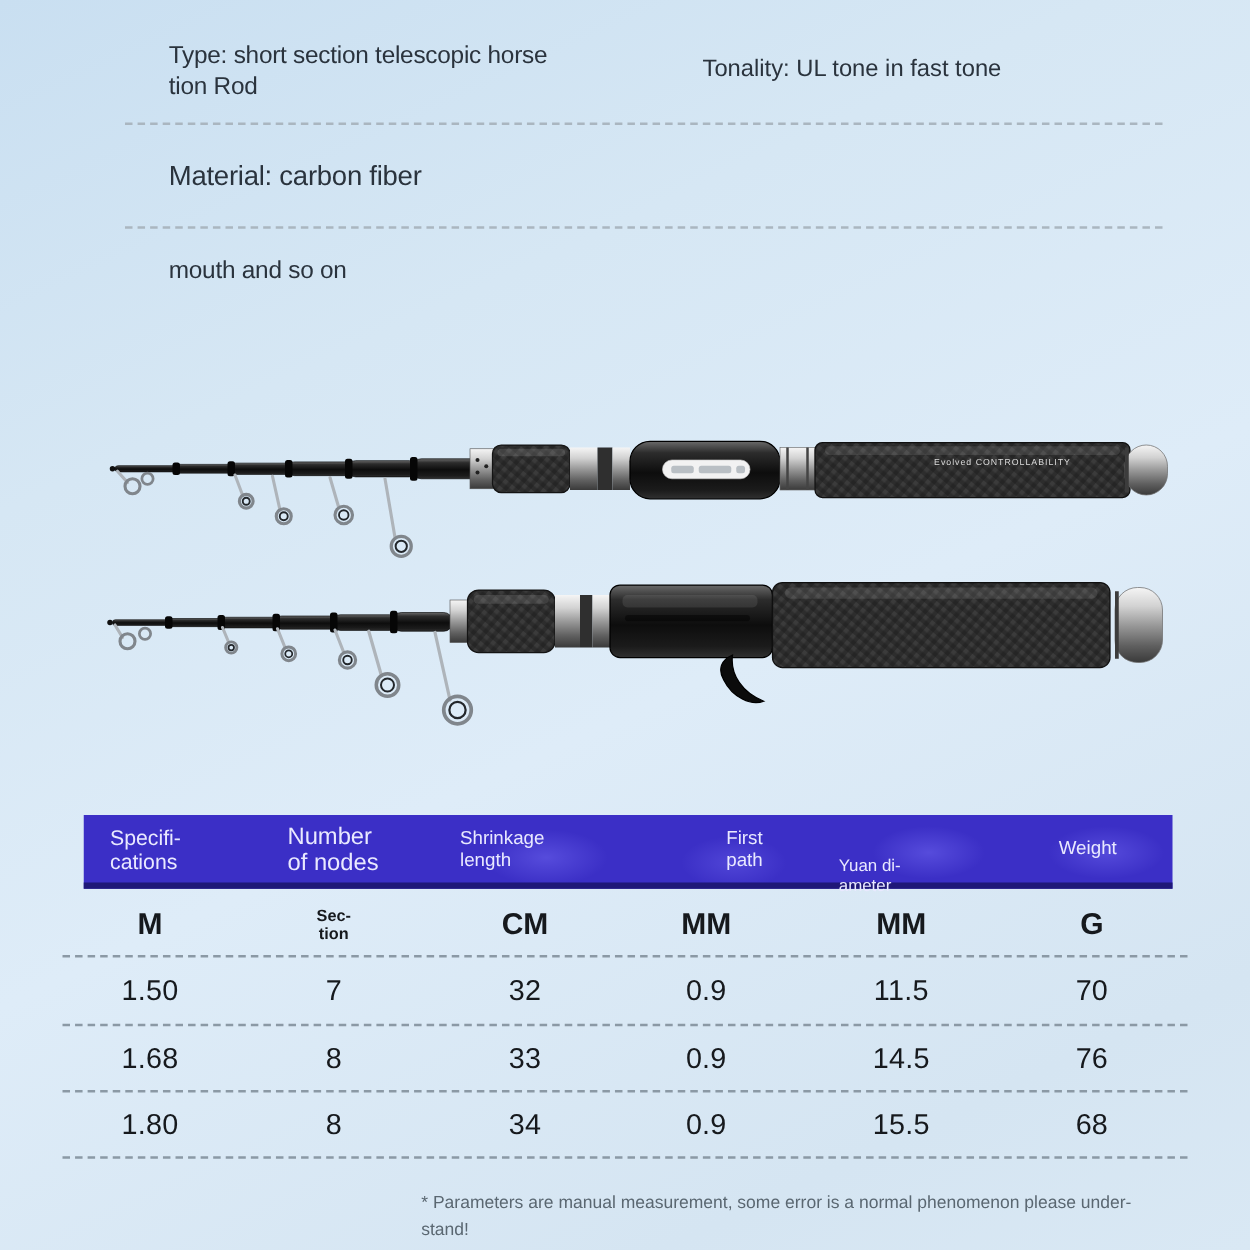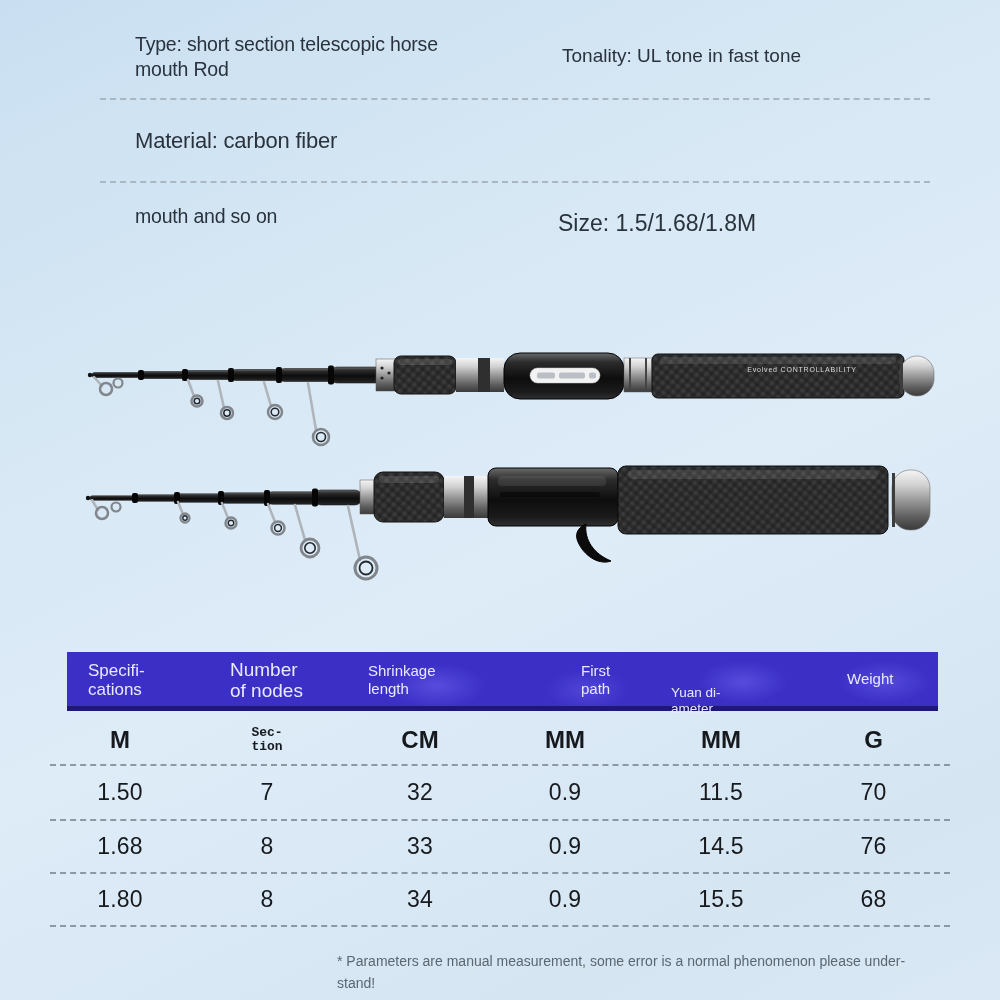--- a/index.html
+++ b/index.html
@@ -43,52 +43,51 @@
   .hcell.c4{left:466px;top:10px;font-size:15px;line-height:18px;margin-left:48px;}
   .hcell.c5{left:604px;top:13px;font-size:13.5px;line-height:16px;margin-top:20px;}
   .hcell.c6{left:780px;top:18px;font-size:15px;line-height:18px;}
   .trow{
     position:absolute;left:67px;width:871px;display:grid;
     grid-template-columns:106px 188px 118px 172px 140px 147px;
     align-items:center;justify-items:center;color:#16191d;
   }
   .trow .c6pad{padding-left:18px;}
   .units{top:715px;height:49px;font-weight:bold;font-size:24px;}
-  .unit-small{font-weight:bold;font-size:13px;line-height:13.5px;text-align:center;font-family:Liberation Mono, monospace;}
+  .unit-small{font-weight:bold;font-size:13px;line-height:13.5px;text-align:center;}
   .drow{font-size:23px;letter-spacing:0.2px;}
   .drow.r1{top:766px;height:53px;}
   .drow.r2{top:821px;height:51px;}
   .drow.r3{top:874px;height:51px;}
   .tbl-dash{position:absolute;left:50px;width:900px;height:0;border-top:2px dashed #8b99a5;}
   .tbl-dash.t1{top:764px;} .tbl-dash.t2{top:819px;}
   .tbl-dash.t3{top:872px;} .tbl-dash.t4{top:925px;}
   
   .footnote{position:absolute;left:337px;top:951px;font-size:14px;line-height:21.5px;color:#5a6771;}
 </style>
 </head>
 <body>
 
 <div class="page">
 
   <div class="spec-left r1">
     <div>Type: short section telescopic horse</div>
-    <div>mouth Rod</div>
+    <div>tion Rod</div>
   </div>
   <div class="spec-right r1">Tonality: UL tone in fast tone</div>
   <div class="dash-div d1"></div>
 
   <div class="spec-left r2">
     <div>Material: carbon fiber</div>
   </div>
   <div class="dash-div d2"></div>
 
   <div class="spec-left r3">
     <div>mouth and so on</div>
   </div>
-  <div class="spec-right r3">Size: 1.5/1.68/1.8M</div>
 
   <svg class="rod-svg top" width="860" height="150" viewBox="0 0 860 150">
     <defs>
       <linearGradient id="met1" x1="0" y1="0" x2="0" y2="1">
         <stop offset="0" stop-color="#f5f5f5"></stop>
           <stop offset=".25" stop-color="#d2d2d2"></stop>
         <stop offset=".5" stop-color="#9a9a9a"></stop>
           <stop offset=".78" stop-color="#5f5f5f"></stop>
         <stop offset="1" stop-color="#3a3a3a"></stop>
       </linearGradient>

